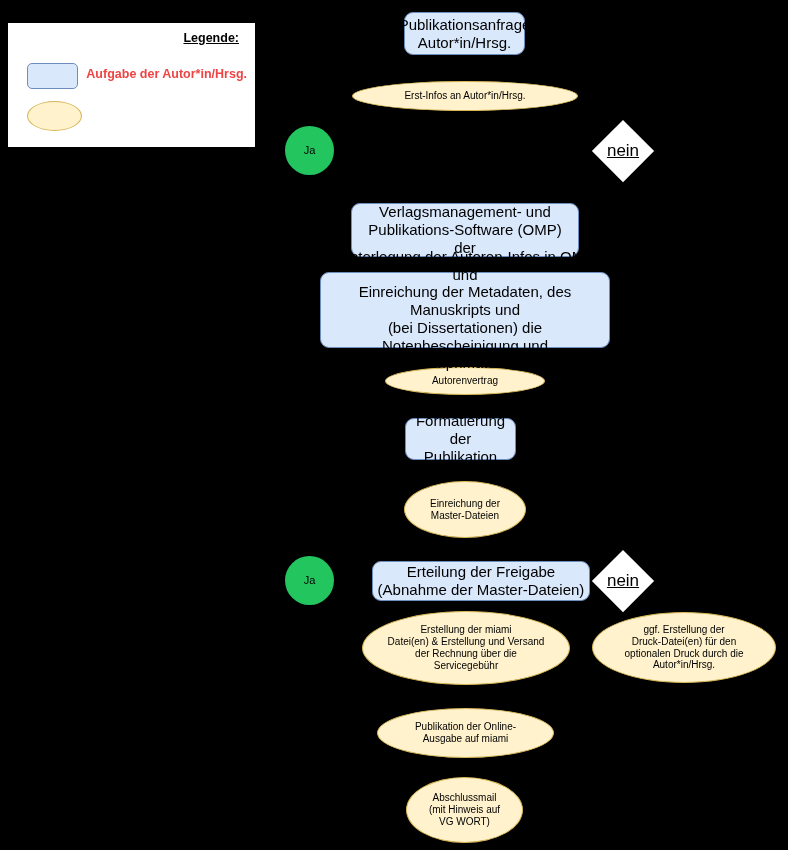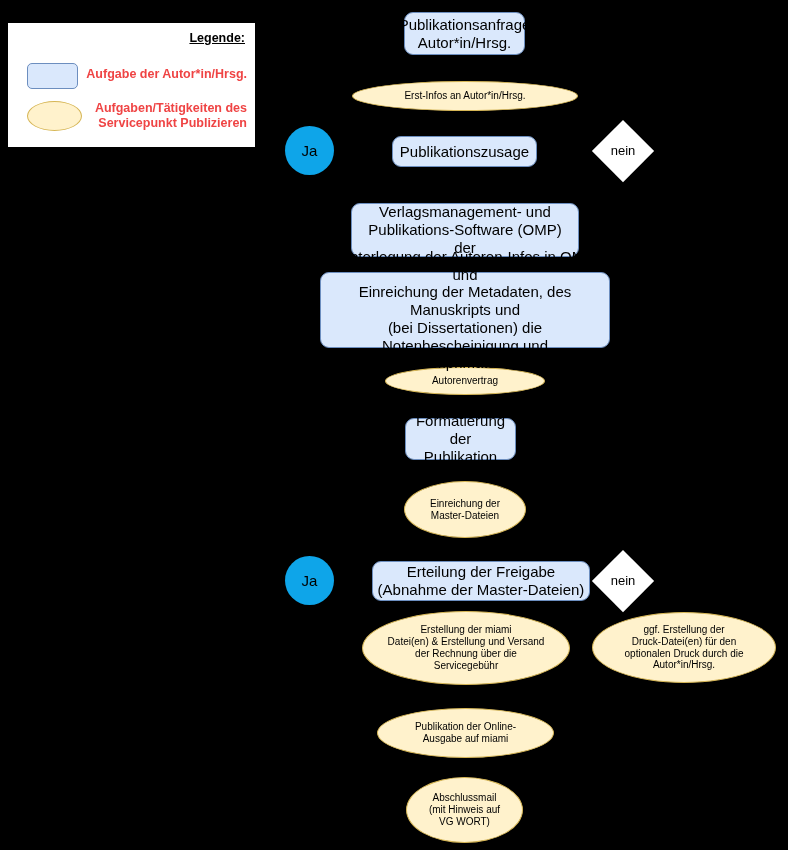--- a/index.html
+++ b/index.html
@@ -48,54 +48,55 @@
   
   .activity {
     background: #fff2cc;
     border: 1px solid #d6b656;
     border-radius: 50%;
     font-size: 10px;
   }
   
   .decision {
     background: transparent;
-    font-size: 13px;
+    font-size: 17px;
+    text-decoration: underline;
   }
   .decision .diamond-shape {
     position: absolute;
     left: 50%;
     top: 50%;
     width: 70.7%;
     height: 70.7%;
     transform: translate(-50%, -50%) rotate(45deg);
     background: #ffffff;
   }
   .decision .lbl {
     position: relative;
     z-index: 2;
   }
   
   .circle {
-    background: #0ea5e9;
+    background: #22c55e;
     border-radius: 50%;
-    font-size: 15px;
+    font-size: 11px;
   }
   
   #legend {
     position: absolute;
     left: 8px;
     top: 23px;
     width: 247px;
     height: 124px;
     background: #ffffff;
     box-sizing: border-box;
   }
   #legend .legend-title {
     position: absolute;
-    right: 10px;
+    right: 16px;
     top: 8px;
     font-size: 12.5px;
     font-weight: bold;
     text-decoration: underline;
     color: #000000;
   }
   #legend .legend-text {
     position: absolute;
     right: 8px;
     font-size: 12.5px;
@@ -131,40 +132,35 @@
 </head>
 <body>
 
 <div id="canvas">
 
   <div id="legend">
     <div class="legend-title">Legende:</div>
     <div class="legend-swatch-box"></div>
     <div class="legend-text" style="top:44px;">Aufgabe der Autor*in/Hrsg.</div>
     <div class="legend-swatch-ellipse"></div>
-    <div class="legend-text" style="top:78px;">Aufgaben/Tätigkeiten des
-Servicepunkt Publizieren</div>
   </div>
 
   <div class="node task" style="left:404px; top:12px; width:121px; height:43px;">
     <span class="lbl">Publikationsanfrage
 Autor*in/Hrsg.</span>
   </div>
 
   <div class="node activity" style="left:352px; top:81px; width:226px; height:30px;">
     <span class="lbl">Erst-Infos an Autor*in/Hrsg.</span>
   </div>
 
   <div class="node circle" style="left:285px; top:126px; width:49px; height:49px;">
     <span class="lbl">Ja</span>
   </div>
 
-  <div class="node task" style="left:392px; top:136px; width:145px; height:31px;">
-    <span class="lbl">Publikationszusage</span>
-  </div>
 
   <div class="node decision" style="left:592px; top:120px; width:62px; height:62px;">
     <span class="diamond-shape"></span>
     <span class="lbl">nein</span>
   </div>
 
   <div class="node task" style="left:351px; top:203px; width:228px; height:54px;">
     <span class="lbl">Zugang zur Verlagsmanagement- und
 Publikations-Software (OMP) der
 Schriftenreihe</span>

